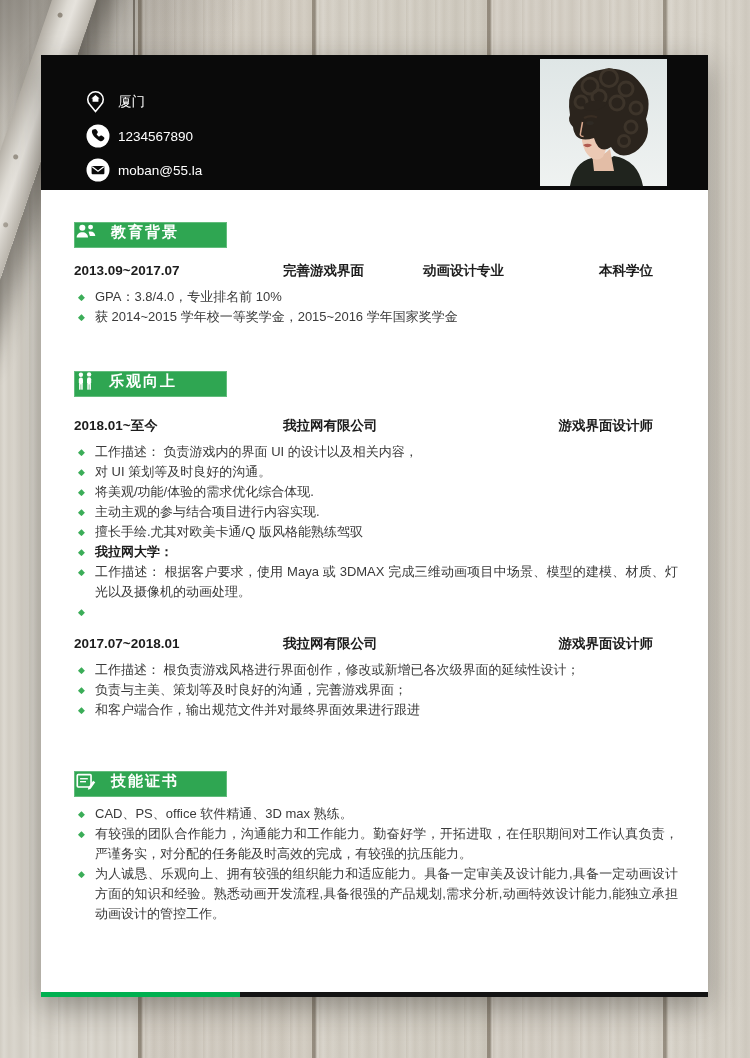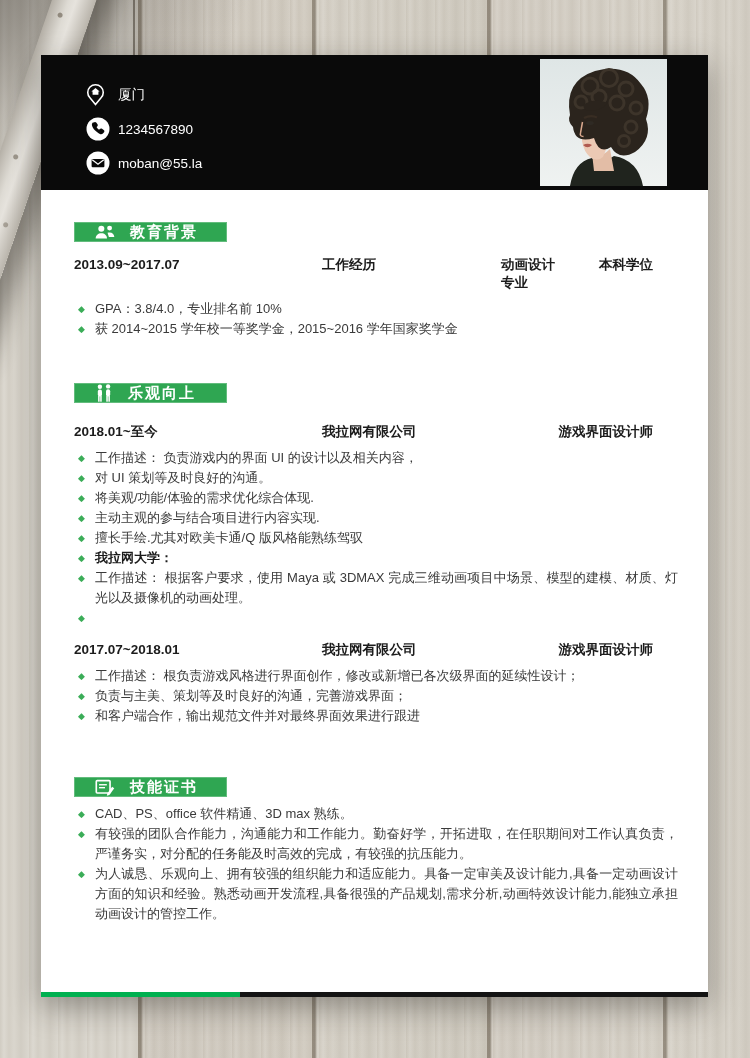--- a/index.html
+++ b/index.html
@@ -42,34 +42,34 @@
     background:#ffffff; z-index:2;
     box-shadow:0 10px 28px rgba(30,26,20,0.38);
   }
   
   .header { display:flex; height:135px; }
   .h-green { position:relative; width:207px; background:var(--green); padding:32px 0 0 41px; }
   .h-green::after { content:""; position:absolute; inset:0;
     background:linear-gradient(112deg, rgba(0,0,0,0.42) 0%, rgba(0,0,0,0.16) 16%, rgba(0,0,0,0) 38%); }
   .name { position:relative; z-index:1; color:#fff; font-size:33px; letter-spacing:3px; font-weight:400; }
   .pos  { position:relative; z-index:1; color:rgba(255,255,255,0.96); font-size:13.5px; line-height:1.85; margin-top:9px; width:158px; }
-  .h-black { position:relative; flex:1; background:var(--black); padding-top:23px; }
+  .h-black { position:relative; flex:1; background:var(--black); padding-top:30px; }
   .c-row { display:flex; align-items:center; height:34px; margin-left:45px; color:#fff; font-size:13.5px; }
   .c-ico { width:32px; display:flex; align-items:center; flex-shrink:0; }
   .photo { position:absolute; top:4px; right:41px; width:127px; height:127px; display:block; }
   
   .content { padding:0 28px 0 33px; }
   .badge {
-    margin-top:32px; width:153px; height:20px; background:var(--green);
-    display:flex; align-items:center; padding-left:19px;
+    margin-top:32px; width:153px; height:26px; background:var(--green);
+    display:flex; align-items:flex-start; 
     border:1px solid rgba(255,255,255,0.25);
   }
   .badge svg { flex-shrink:0; }
   .badge-t { color:#fff; font-size:15px; font-weight:bold; letter-spacing:2px; margin-left:14px; }
-  .row { display:flex; align-items:baseline; font-weight:bold; font-size:13.5px; color:#1c1c1c; padding-right:27px; margin-top:14px;gap:39px; }
+  .row { display:flex; align-items:baseline; font-weight:bold; font-size:13.5px; color:#1c1c1c; padding-right:27px; margin-top:14px; }
   .c-date { width:209px; flex-shrink:0; }
   .c-school { width:140px; flex-shrink:0; }
   .c-major { flex:1; }
   .c-right { margin-left:auto; }
   ul.blist { list-style:none; margin-top:7px; padding-right:2px; }
   ul.blist li { display:flex; font-size:13px; color:#3a3a3a; line-height:20px; }
   .dia { width:21px; flex-shrink:0; color:#3bad58; font-size:9px; line-height:20px; padding-left:4px; }
   .bt { flex:1; text-align:justify; }
   .bold .bt { font-weight:bold; color:#1c1c1c; }
   .mt-job { margin-top:38px; }
@@ -155,21 +155,21 @@
       <svg width="22" height="17" viewBox="0 0 24 18">
           <circle cx="8" cy="4.8" r="3.3" fill="#fff"></circle>
           <path d="M1.8 15.5c0-3.6 2.8-5.8 6.2-5.8s6.2 2.2 6.2 5.8z" fill="#fff"></path>
           <circle cx="17" cy="4.2" r="2.7" fill="#fff"></circle>
           <path d="M14.8 9.3c.7-.3 1.4-.4 2.2-.4 2.9 0 5 1.9 5.2 5h-6z" fill="#fff"></path>
         </svg>
       <span class="badge-t">教育背景</span>
     </div>
     <div class="row">
       <span class="c-date">2013.09~2017.07</span>
-      <span class="c-school">工作经历</span>
+      <span class="c-school">完善游戏界面</span>
       <span class="c-major">动画设计专业</span>
       <span class="c-right">本科学位</span>
     </div>
     <ul class="blist">
       <li>
           <span class="dia">◆</span>
           <span class="bt">GPA：3.8/4.0，专业排名前 10%</span>
         </li>
       <li>
           <span class="dia">◆</span>

